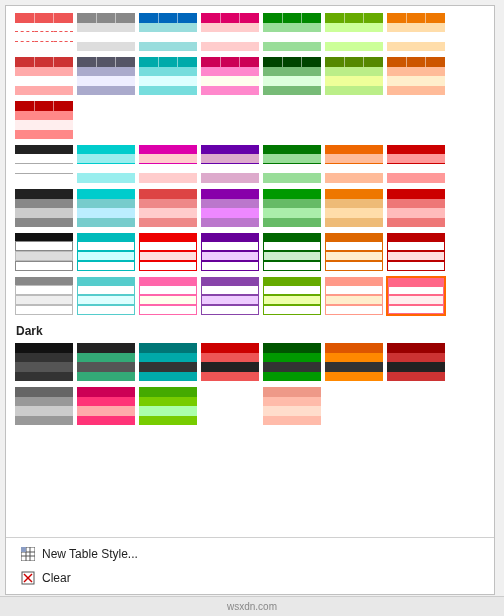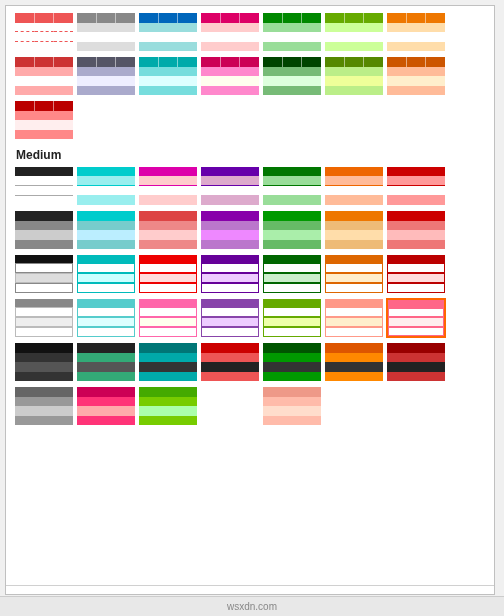--- a/index.html
+++ b/index.html
@@ -361,21 +361,20 @@
         <div class="style-cell" style="border:none;background:transparent;"></div>
         <div class="style-cell" style="border:none;background:transparent;"></div>
         <div class="style-cell" style="border:none;background:transparent;"></div>
         <div class="style-cell" style="border:none;background:transparent;"></div>
         <div class="style-cell" style="border:none;background:transparent;"></div>
         <div class="style-cell" style="border:none;background:transparent;"></div>
       </div>
     </div>
 
     <div>
-      <div class="section-label">Medium</div>
 
       <div class="style-grid">
         <div class="style-cell">
           <div class="mini-table">
             <div class="mini-row" style="background:#222;"></div>
             <div class="mini-row" style="background:#fff;border-bottom:1px solid #aaa;"></div>
             <div class="mini-row" style="background:#fff;border-bottom:1px solid #aaa;"></div>
             <div class="mini-row" style="background:#fff;"></div>
           </div>
         </div>
@@ -603,20 +602,21 @@
             <div class="mini-row" style="background:#fff;border:1px solid #f68;"></div>
             <div class="mini-row" style="background:#fee;border:1px solid #f68;"></div>
             <div class="mini-row" style="background:#fff;border:1px solid #f68;"></div>
           </div>
         </div>
       </div>
     </div>
 
 
     <div>
+      <div class="section-label">Dark</div>
 
       <div class="style-grid">
         <div class="style-cell">
           <div class="mini-table">
             <div class="mini-row" style="background:#111;"></div>
             <div class="mini-row" style="background:#333;"></div>
             <div class="mini-row" style="background:#555;"></div>
             <div class="mini-row" style="background:#333;"></div>
           </div>
         </div>
@@ -705,18 +705,41 @@
           </div>
         </div>
         <div class="style-cell" style="border:none;background:transparent;"></div>
         <div class="style-cell" style="border:none;background:transparent;"></div>
       </div>
     </div>
 
   </div>
 
   <div class="bottom-area">
+    <div class="bottom-btn">
+      <div class="btn-icon">
+        <svg width="14" height="14" viewBox="0 0 14 14">
+          <rect x="0" y="0" width="14" height="14" fill="none" stroke="#555" stroke-width="1"></rect>
+          <line x1="0" y1="5" x2="14" y2="5" stroke="#555" stroke-width="1"></line>
+          <line x1="0" y1="9" x2="14" y2="9" stroke="#555" stroke-width="1"></line>
+          <line x1="5" y1="0" x2="5" y2="14" stroke="#555" stroke-width="1"></line>
+          <line x1="9" y1="0" x2="9" y2="14" stroke="#555" stroke-width="1"></line>
+          <rect x="0" y="0" width="5" height="5" fill="#8b9dc3"></rect>
+        </svg>
+      </div>
+      <span>New Table Style...</span>
+    </div>
+    <div class="bottom-btn">
+      <div class="btn-icon">
+        <svg width="14" height="14" viewBox="0 0 14 14">
+          <rect x="1" y="1" width="12" height="12" fill="none" stroke="#555" stroke-width="1"></rect>
+          <line x1="3" y1="3" x2="11" y2="11" stroke="#c00" stroke-width="1.5"></line>
+          <line x1="11" y1="3" x2="3" y2="11" stroke="#c00" stroke-width="1.5"></line>
+        </svg>
+      </div>
+      <span>Clear</span>
+    </div>
   </div>
 </div>
 
 <div class="wsxdn-bar">
   <span>wsxdn.com</span>
 </div>
 
 </body></html>

